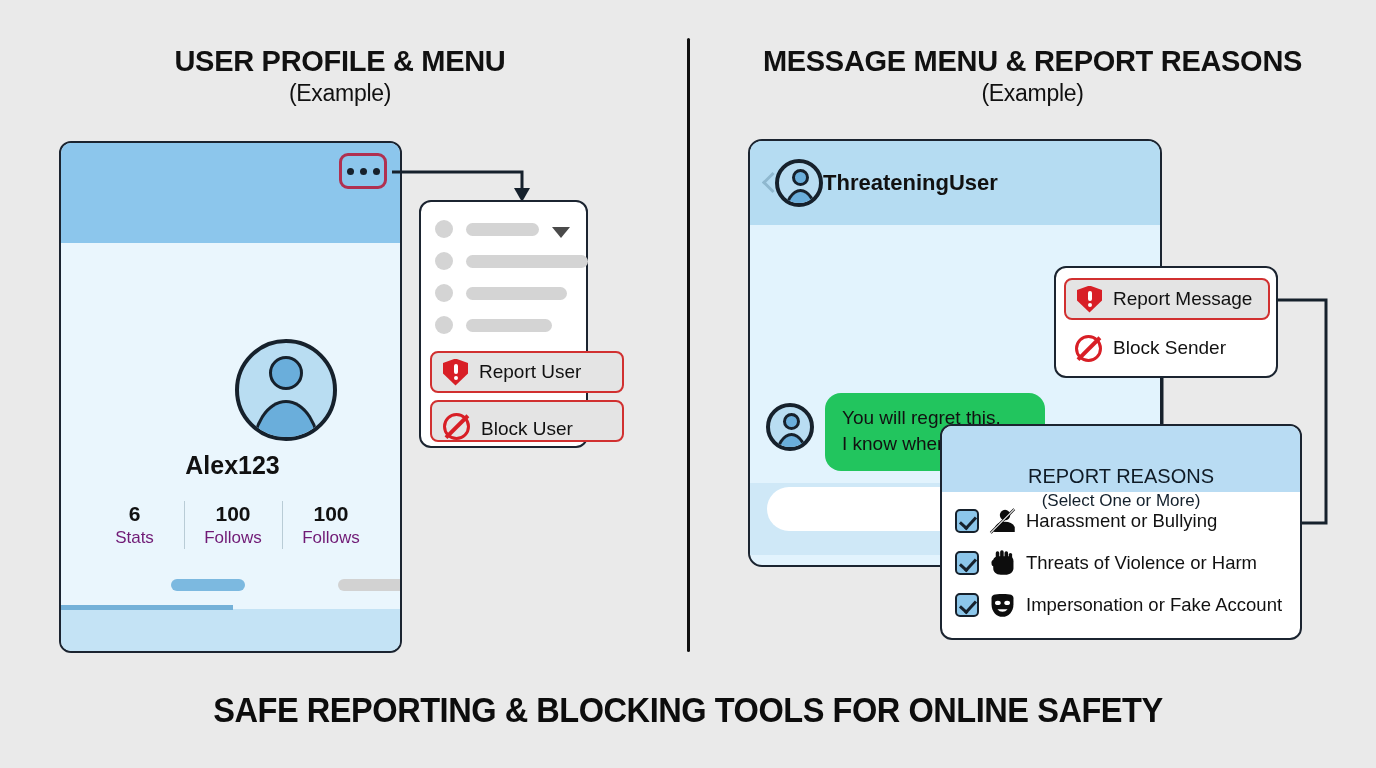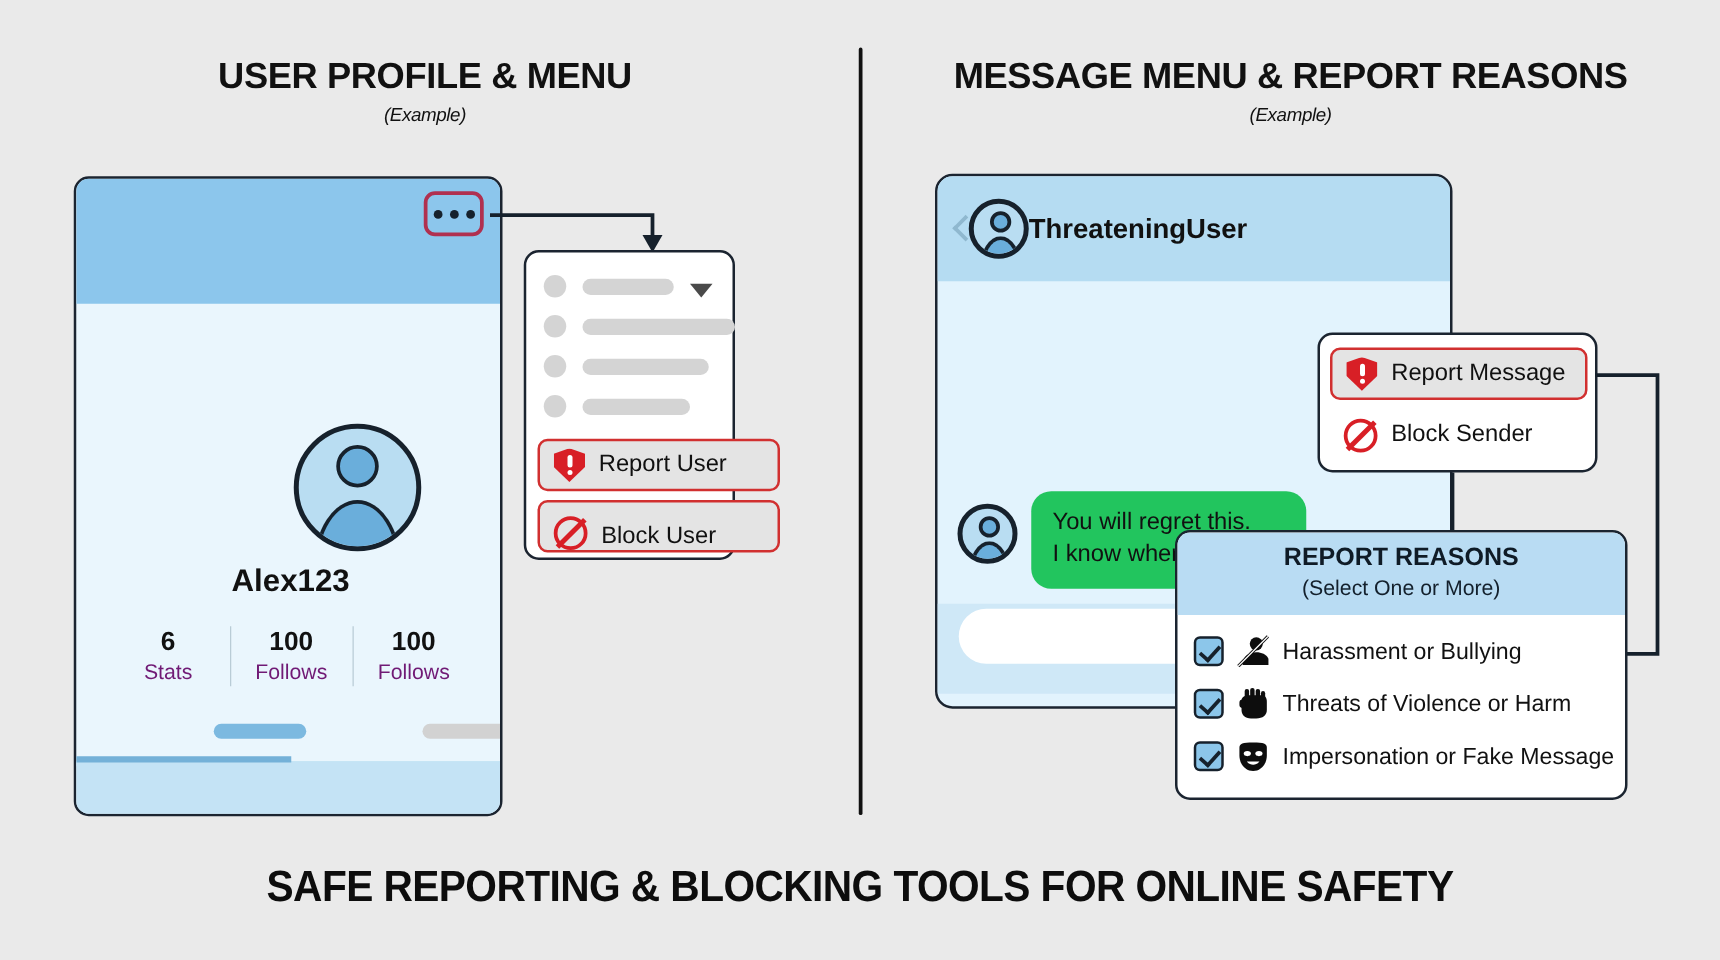--- a/index.html
+++ b/index.html
@@ -10,21 +10,21 @@
     overflow: hidden;
   }
   #stage { position: relative; width: 1376px; height: 768px; }
 
   
   .panel-title {
     position: absolute; text-align: center;
     color: #111; font-weight: bold; letter-spacing: -0.3px;
   }
   .panel-title .main { font-size: 29px; line-height: 34px; white-space: nowrap; }
-  .panel-title .sub  { font-size: 15px; line-height: 30px; font-weight: normal; font-style: italic; }
+  .panel-title .sub  { font-size: 23px; line-height: 30px; font-weight: normal; }
 
   .divider {
     position: absolute; left: 687px; top: 38px;
     width: 3px; height: 614px; background: #111; border-radius: 2px;
   }
 
   .banner {
     position: absolute; left: 0; top: 690px; width: 1376px;
     text-align: center; font-size: 35px; font-weight: bold;
     color: #0d0d0d; letter-spacing: -0.5px;
@@ -177,21 +177,21 @@
   #msg-menu .plain-item .lbl { font-size: 19px; color: #111; }
 
   
   #reasons-card {
     left: 940px; top: 424px; width: 362px; height: 216px;
     border-radius: 12px; overflow: hidden;
   }
   #reasons-header {
     height: 66px; background: #b9dcf3; text-align: center; padding-top: 7px;
   }
-  #reasons-header .t1 { font-size: 20px; font-weight: bold; color: #0f1b26; line-height: 26px; }
+  #reasons-header .t1 { font-size: 20px; font-weight: normal; color: #0f1b26; line-height: 26px; margin-top: 30px; }
   #reasons-header .t2 { font-size: 17px; color: #13202c; line-height: 23px; }
   .reason-row { display: flex; align-items: center; gap: 10px; padding: 0 0 0 13px; height: 42px; }
   .chk {
     width: 24px; height: 24px; border-radius: 5px; background: #8cc6ea;
     border: 2.5px solid #16212c; position: relative; flex: none;
   }
   .chk::after {
     content: ""; position: absolute; left: 6px; top: 2px; width: 7px; height: 13px;
     border-right: 3px solid #16212c; border-bottom: 3px solid #16212c; transform: rotate(42deg);
   }
@@ -381,18 +381,18 @@
     </div>
 
     <div class="reason-row">
       <span class="chk"></span>
       <svg class="reason-icon" viewBox="0 0 32 30">
         <path d="M3 7 C3 3 6 2 16 2 C26 2 29 3 29 7 L29 14 C29 23 23 29 16 29 C9 29 3 23 3 14 Z" fill="#0d0d0d"></path>
         <ellipse cx="10.5" cy="12.5" rx="3.4" ry="2.4" fill="#fff"></ellipse>
         <ellipse cx="21.5" cy="12.5" rx="3.4" ry="2.4" fill="#fff"></ellipse>
         <path d="M10 20 C13 24 19 24 22 20 Z" fill="#fff"></path>
       </svg>
-      <span class="reason-label">Impersonation or Fake Message</span>
+      <span class="reason-label">Impersonation or Fake Account</span>
     </div>
   </div>
 
   <div class="banner">SAFE REPORTING &amp; BLOCKING TOOLS FOR ONLINE SAFETY</div>
 </div>
 
 </body></html>

